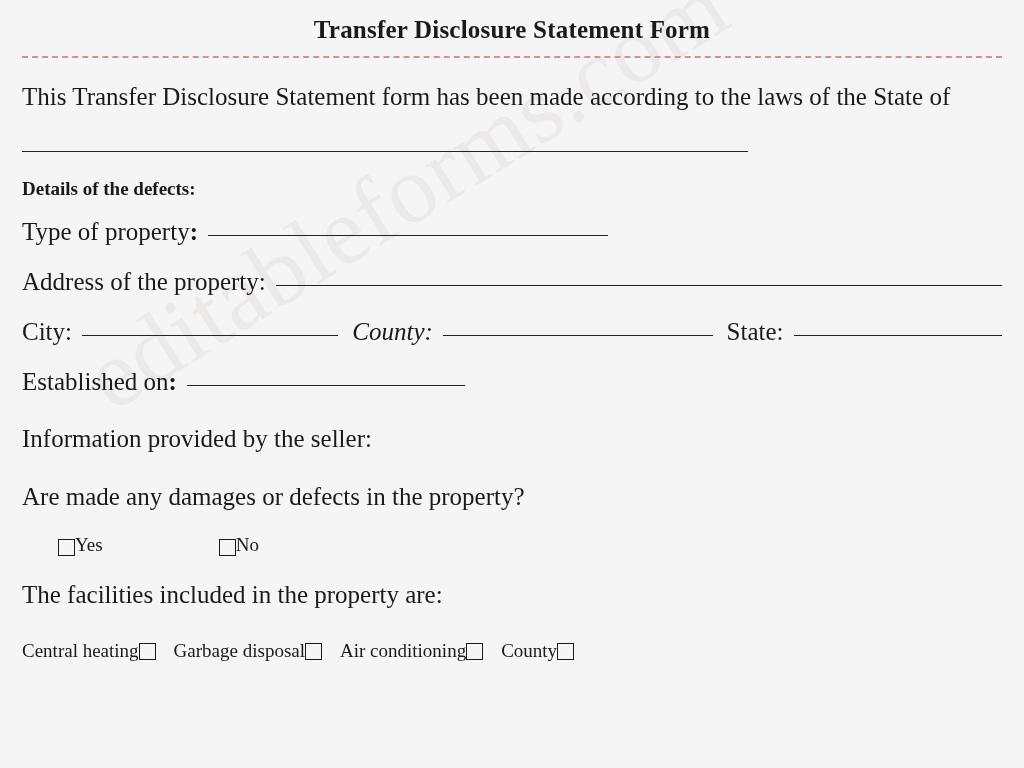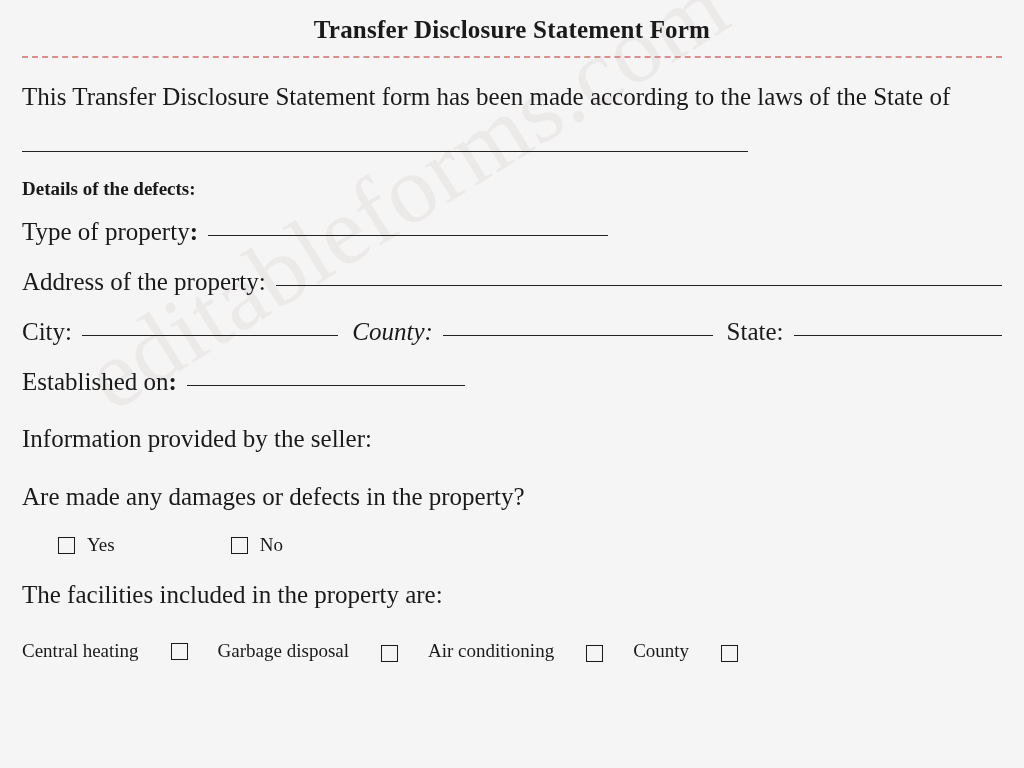--- a/index.html
+++ b/index.html
@@ -93,36 +93,35 @@
   }
   .choice-row {
     font-size: 19px;
     display: flex;
     align-items: center;
     margin: 0;
     padding-left: 36px;
   }
   .choice {
     display: flex;
-    align-items: center;
-    gap: 12px;
+    align-items: flex-end;
   }
   .choice + .choice { margin-left: 72px; padding-left: 44px; }
   .facilities-row {
     font-size: 19px;
     display: flex;
     align-items: center;
     margin: 0;
   }
   .facility {
     display: flex;
     align-items: center;
-    gap: 32px;
-  }
-  .facility + .facility { margin-left: 30px; align-items: flex-end; }
+    gap: 0;
+  }
+  .facility + .facility { margin-left: 18px; }
 </style>
 </head>
 <body>
 
 <div class="page">
 
   <div class="watermark">editableforms.com</div>
 
   <div class="content">
 

